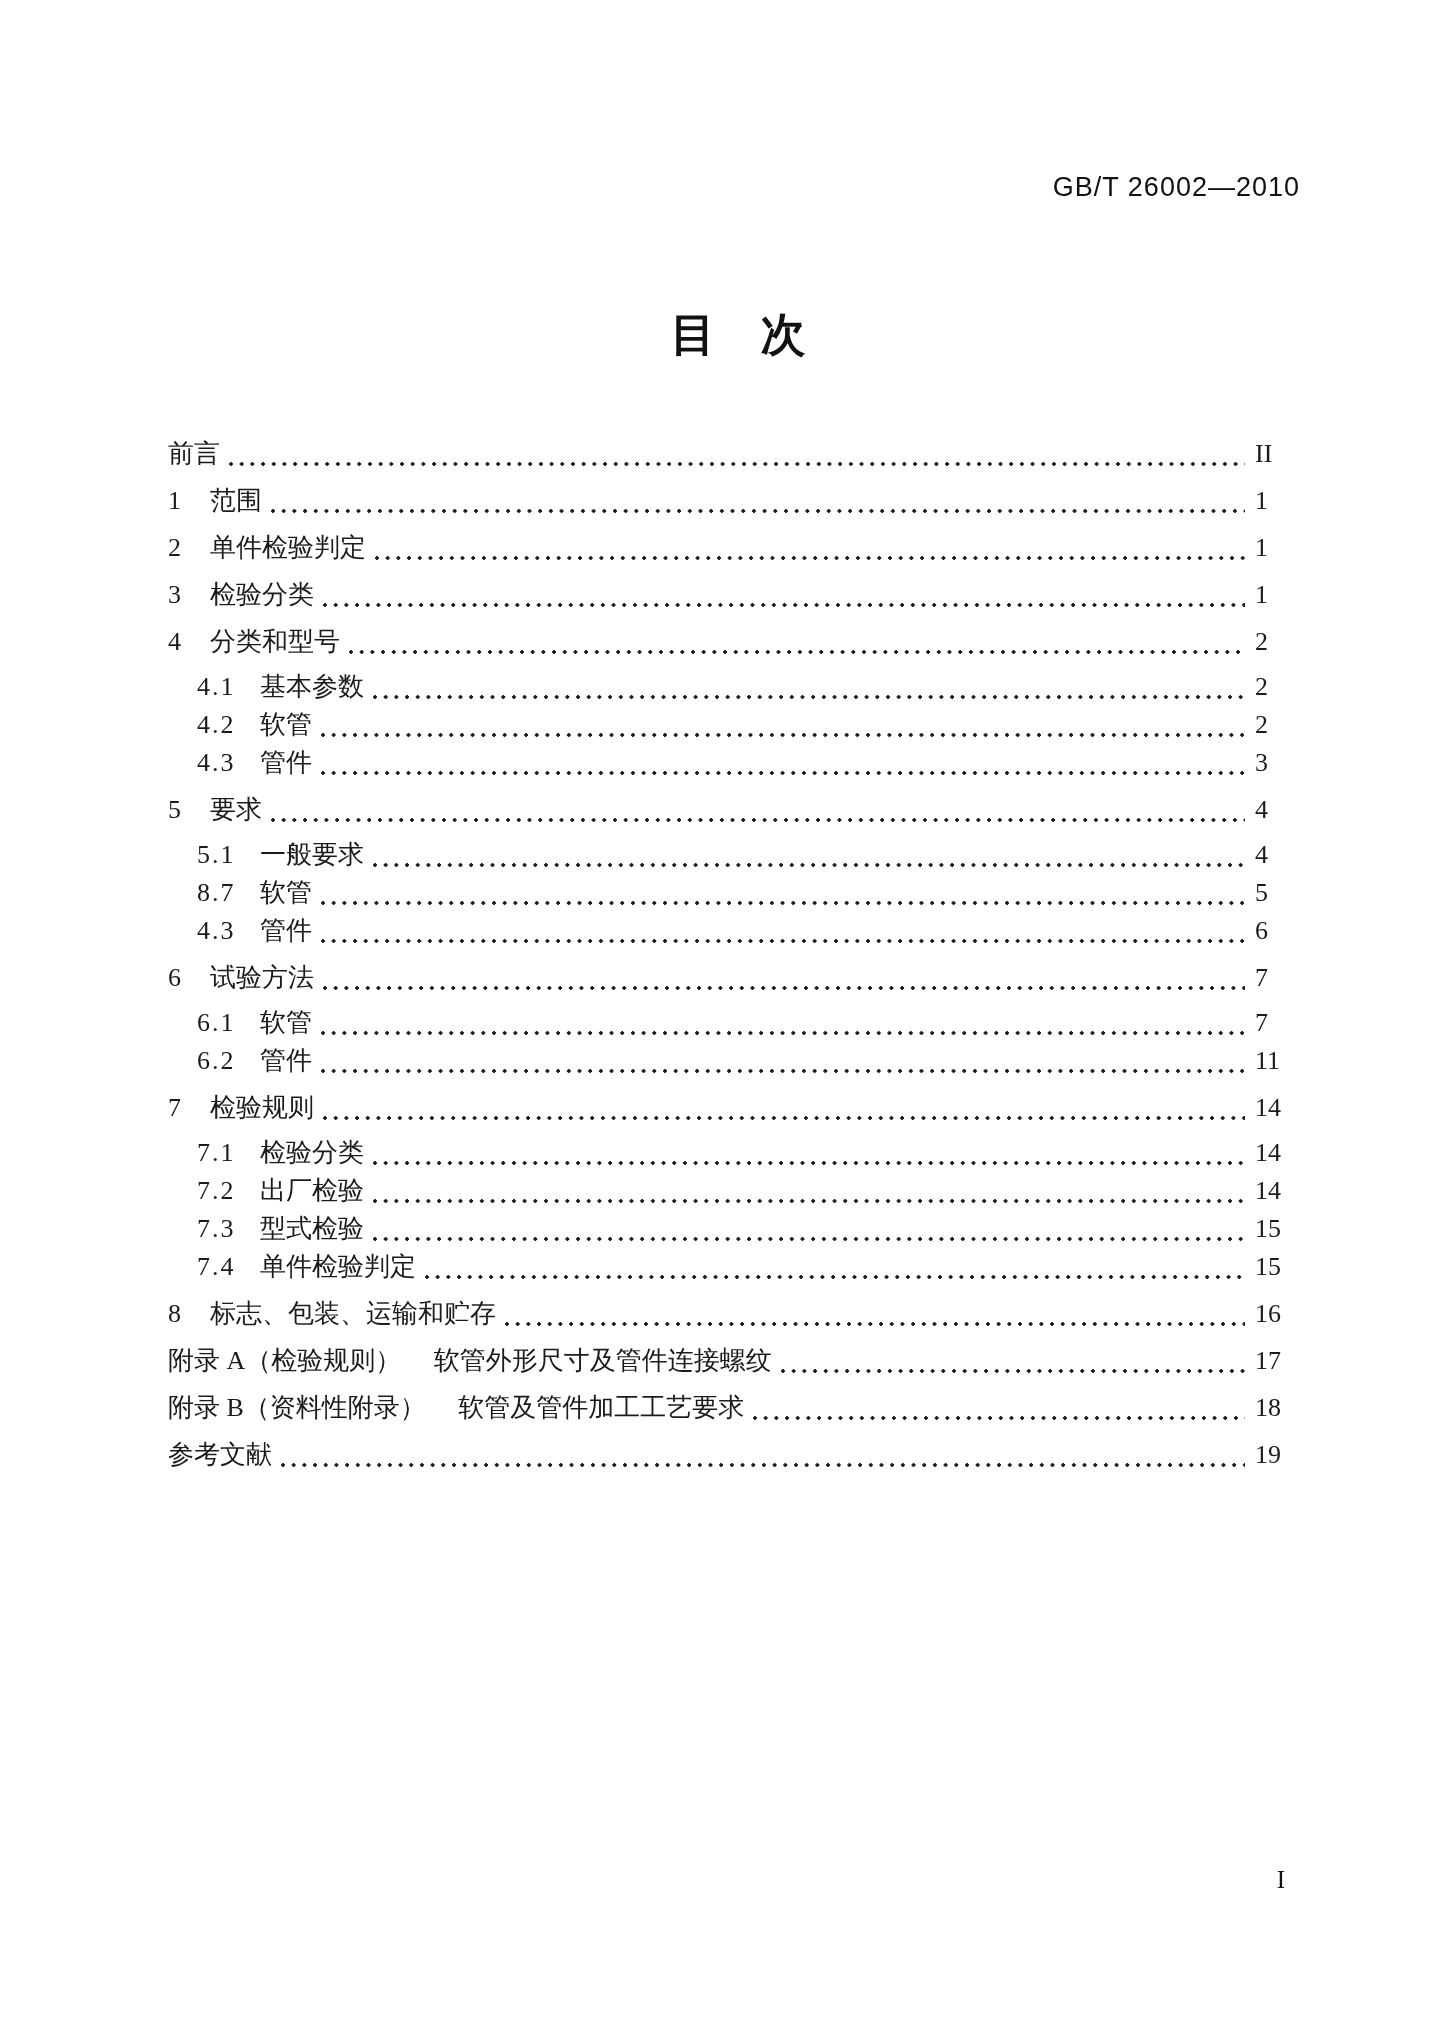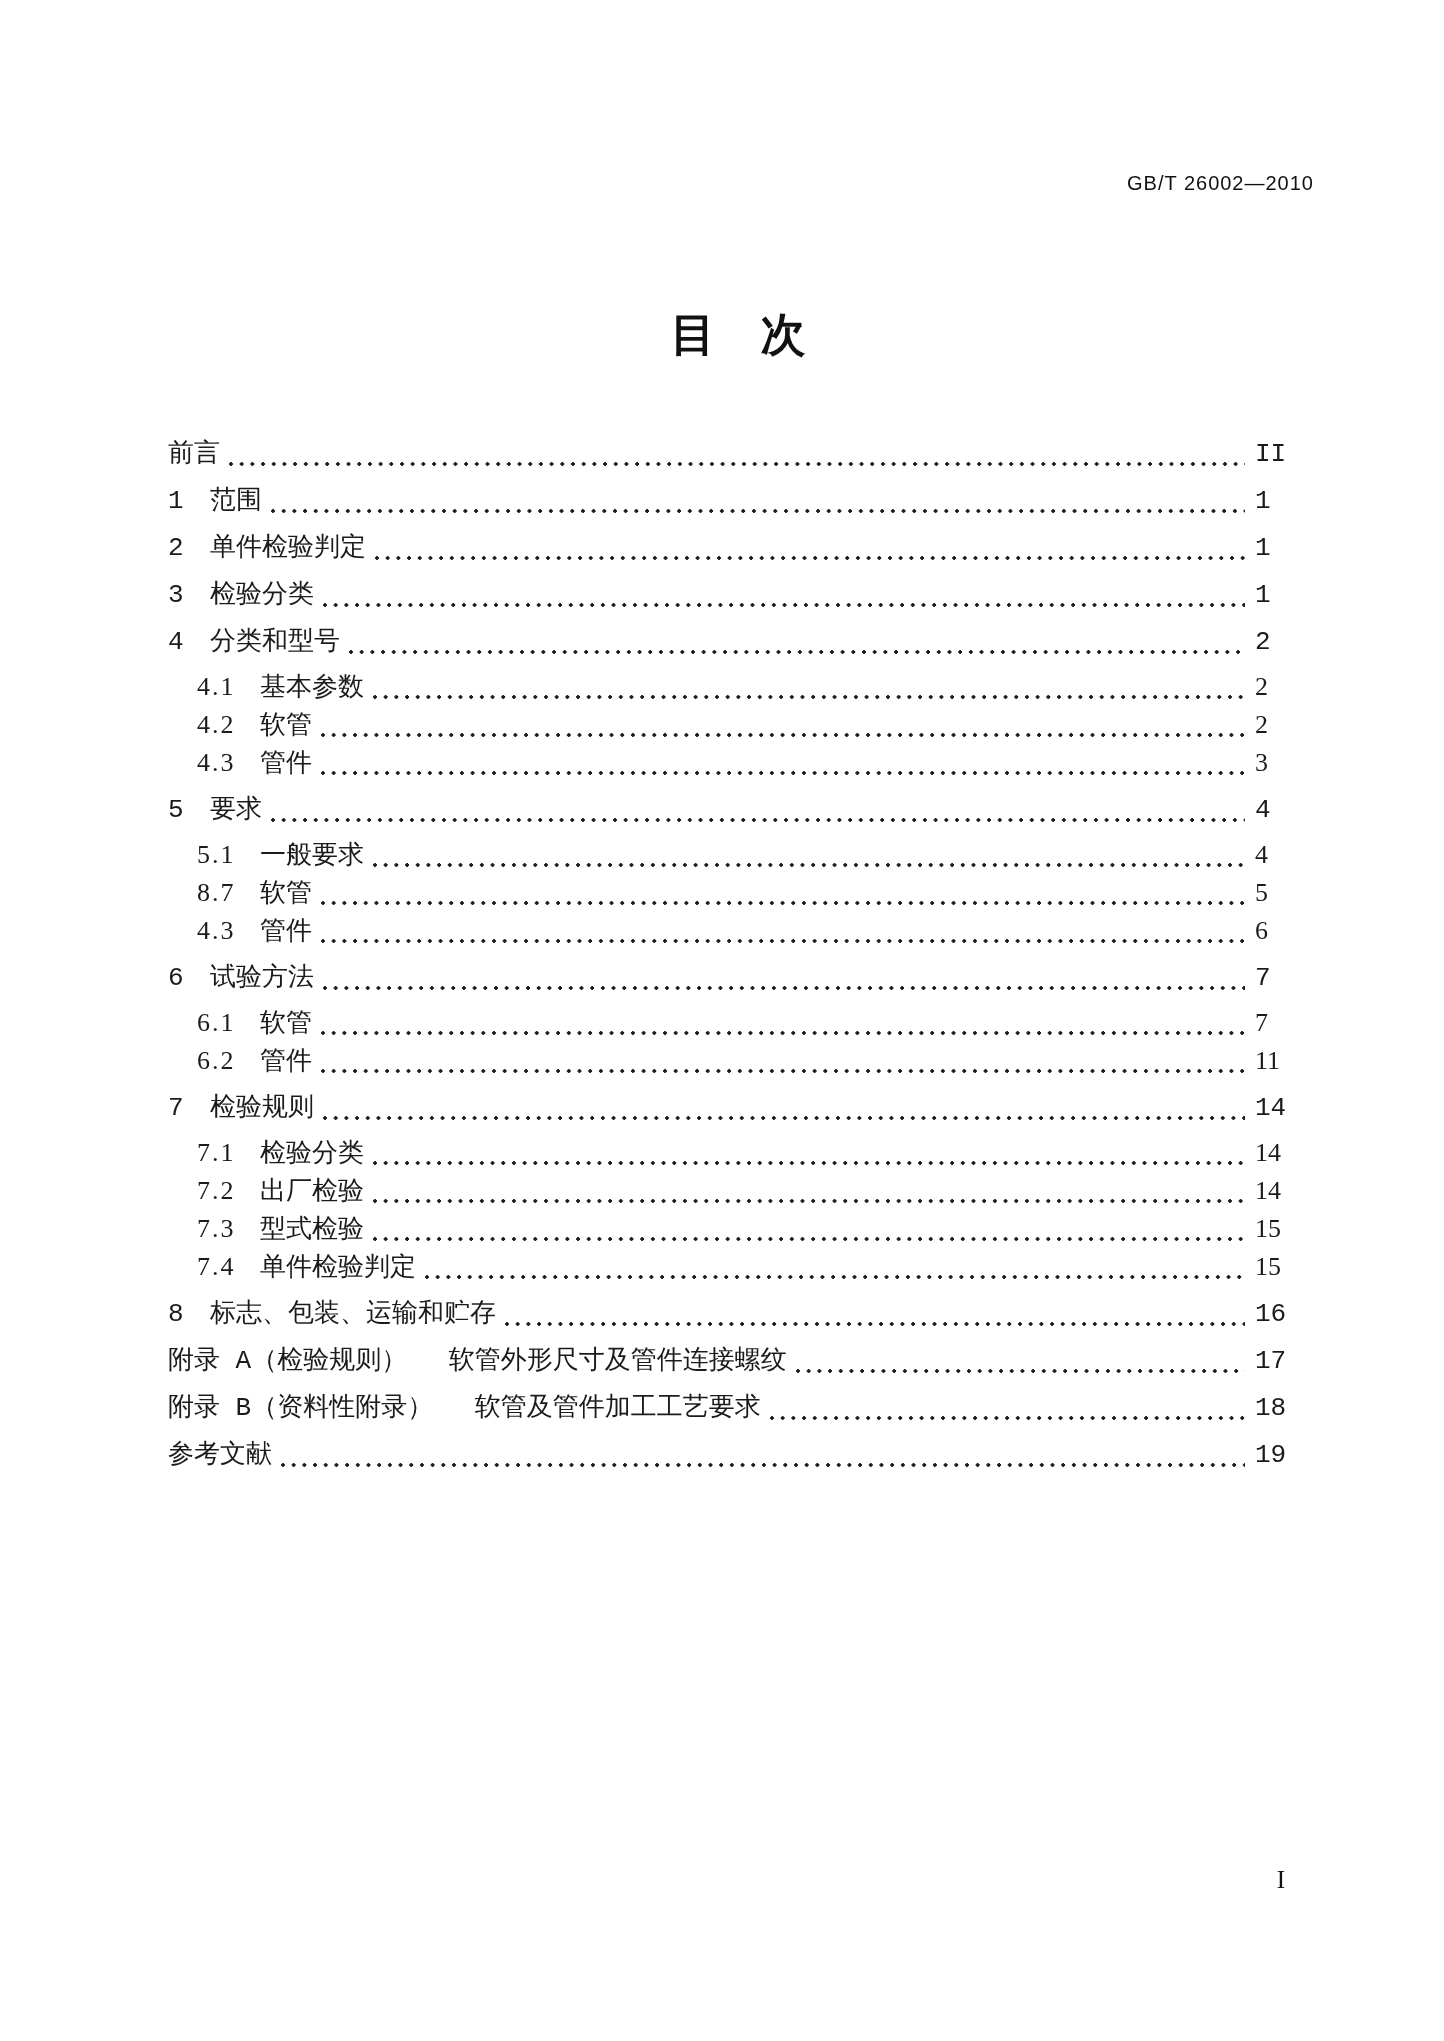--- a/index.html
+++ b/index.html
@@ -9,23 +9,23 @@
     width: 1444px;
     height: 2041px;
     background: #ffffff;
     color: #1b1b1b;
     font-family: "Liberation Serif", "DejaVu Serif", serif;
     overflow: hidden;
   }
   .doc-code {
     position: absolute;
     top: 172px;
-    right: 130px;
+    right: 144px;
     font-family: "Liberation Sans", "DejaVu Sans", sans-serif;
-    font-size: 20px;
+    font-size: 27px;
     letter-spacing: 1px;
     color: #111;
     white-space: pre;
   }
   .doc-title {
     position: absolute;
     top: 310px;
     left: 16px;
     width: 100%;
     text-align: center;
@@ -42,21 +42,21 @@
     left: 168px;
     width: 1127px;
   }
   .toc-row {
     display: flex;
     height: 38px;
     line-height: 38px;
     font-size: 26px;
     white-space: pre;
   }
-  .toc-row.lvl1 { margin-top: 9px; margin-bottom: 7px; font-family: Liberation Mono, monospace; }
+  .toc-row.lvl1 { margin-top: 9px; margin-bottom: 7px; }
   .toc-row.lvl2 { padding-left: 29px; }
   .num {
     display: inline-block;
     letter-spacing: 2px;
   }
   .lvl1 > .num { min-width: 42px; }
   .lvl2 > .num { min-width: 63px; }
   .num:empty { display: none; }
   .label { flex: 0 0 auto; }
   .dots {

